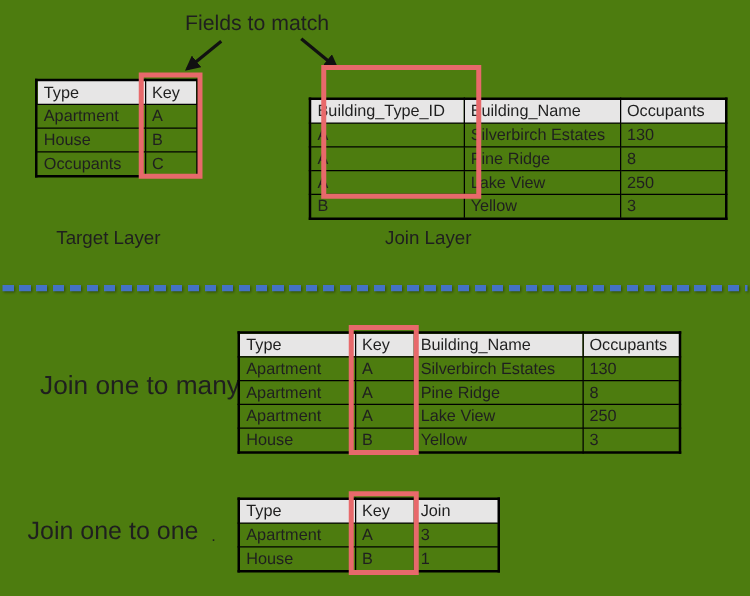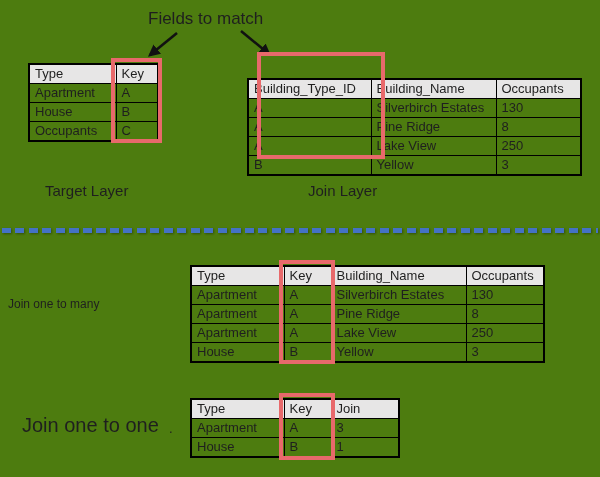--- a/index.html
+++ b/index.html
@@ -14,21 +14,21 @@
     width:600px;height:477px;
     background:#4d7c0f;
     font-family:"Liberation Sans", sans-serif;
     color:var(--ink);
     overflow:hidden;
   }
   .lbl{position:absolute;white-space:nowrap;color:var(--ink);}
   .lbl-fields{left:148px;top:9px;font-size:17px;}
   .lbl-target{left:45px;top:182px;font-size:15px;}
   .lbl-joinlayer{left:308px;top:182px;font-size:15px;}
-  .lbl-many{left:8px;top:297px;font-size:12px;}
+  .lbl-many{left:32px;top:297px;font-size:21px;}
   .lbl-one{left:22px;top:414px;font-size:20px;}
   .lbl-dot{left:169px;top:421px;font-size:13px;}
 
   .arrows{position:absolute;left:0;top:0;width:600px;height:477px;pointer-events:none;}
 
   table.tbl{
     position:absolute;
     border-collapse:collapse;
     border:2px solid #000;
     font-size:13px;

